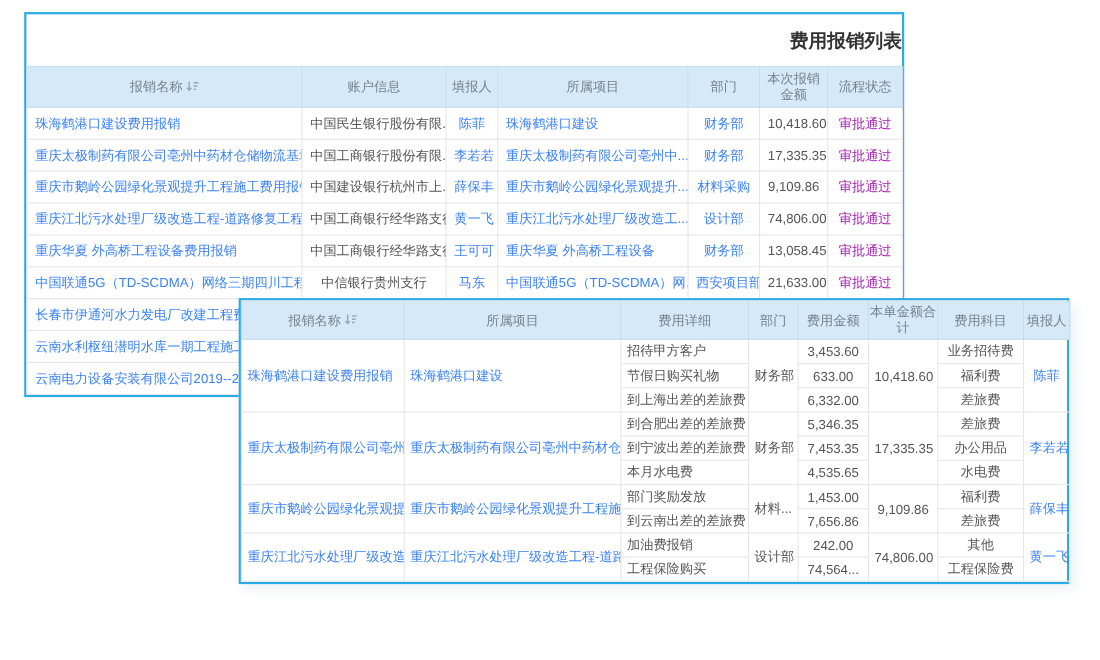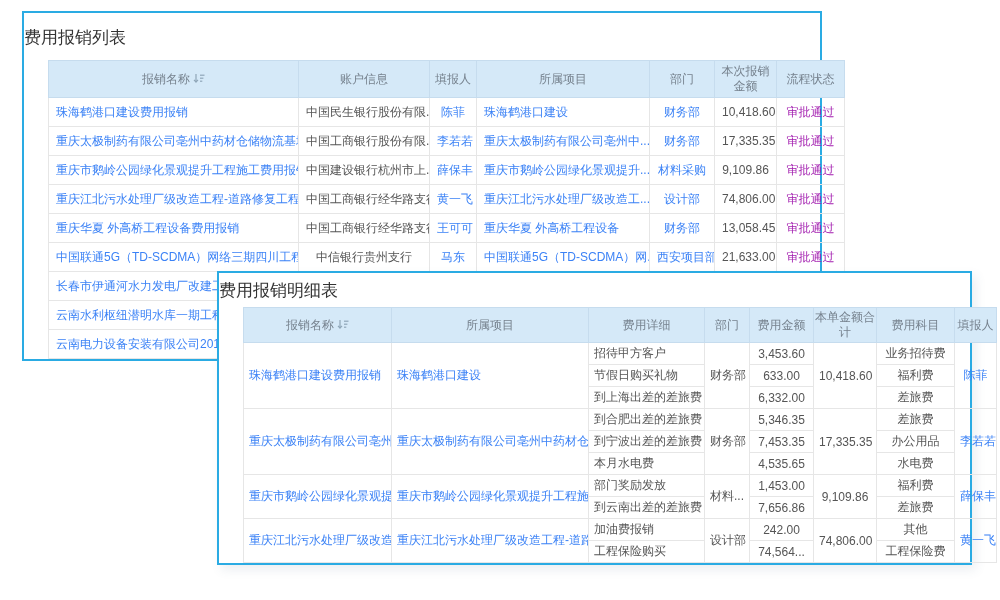--- a/index.html
+++ b/index.html
@@ -7,30 +7,30 @@
   body {
     width: 1000px; height: 600px; position: relative;
     background: #ffffff; overflow: hidden;
     font-family: "Liberation Sans", "DejaVu Sans", sans-serif;
   }
   .card {
     position: absolute; background: #fff;
     border: 2px solid #2aabe3;
   }
   .card-title {
-    text-align: left; font-weight: normal; color: #333333;
+    text-align: right; font-weight: bold; color: #333333;
     font-size: 17px;
   }
   #list-card { left: 22px; top: 11px; width: 800px; z-index: 1; }
   #list-card .card-title { padding: 13px 0 11px; }
   #detail-card { left: 217px; top: 271px; width: 755px; z-index: 2;
                  box-shadow: 4px 5px 10px rgba(70,100,130,0.10); }
   #detail-card .card-title { padding: 6px 0 5px; }
 
-  table { border-collapse: collapse; width: 100%; table-layout: fixed; margin-left: 24px; }
+  table { border-collapse: collapse; width: 100%; table-layout: fixed; }
   th {
     background: #d5e9f8; color: #76828e; font-weight: normal;
     font-size: 12px; border: 1px solid #c6dcee; padding: 2px 1px;
     line-height: 15px; text-align: center;
   }
   #list-card th { height: 37px; }
   #detail-card th { height: 33px; }
   td {
     border: 1px solid #e6e6e6; color: #555555; font-size: 12px;
     padding: 0 7px; overflow: hidden; white-space: nowrap;
@@ -158,21 +158,20 @@
         <td class="al blue"></td>
         <td class="ac blue"></td>
         <td class="ar"></td>
         <td class="ac green"></td>
       </tr>
     </tbody>
   </table>
 </div>
 
 <div class="card" id="detail-card">
-  <div class="card-title">费用报销明细表</div>
   <table>
     <colgroup>
       <col style="width:148px">
         <col style="width:197px">
         <col style="width:116px">
         <col style="width:45px">
       <col style="width:64px">
         <col style="width:63px">
         <col style="width:78px">
         <col style="width:42px">

